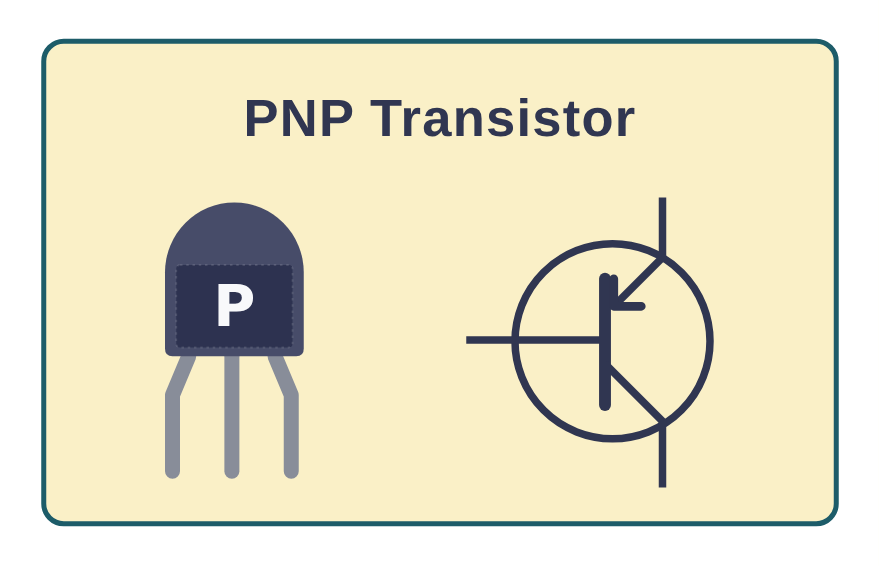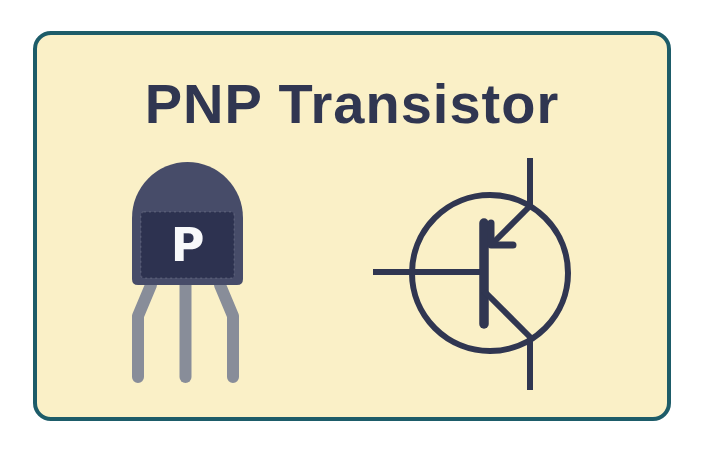--- a/index.html
+++ b/index.html
@@ -26,21 +26,21 @@
     background: var(--card_bg, #faf0c7);
     border: 4px solid var(--card_border, #1d5c69);
     border-radius: 18px;
   }
   .title {
     position: absolute;
     left: 0;
     right: 0;
     top: 36px;
     text-align: center;
-    font-size: 56px;
+    font-size: 42px;
     font-weight: 600;
     letter-spacing: 1px;
     color: var(--ink, #303651);
   }
   svg.art {
     position: absolute;
     left: 0;
     top: 0;
     width: 703px;
     height: 453px;

